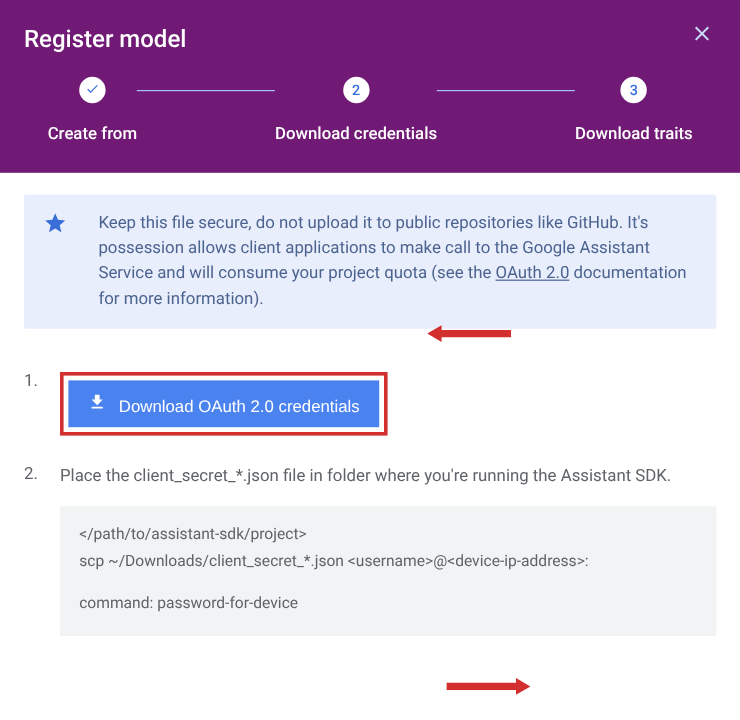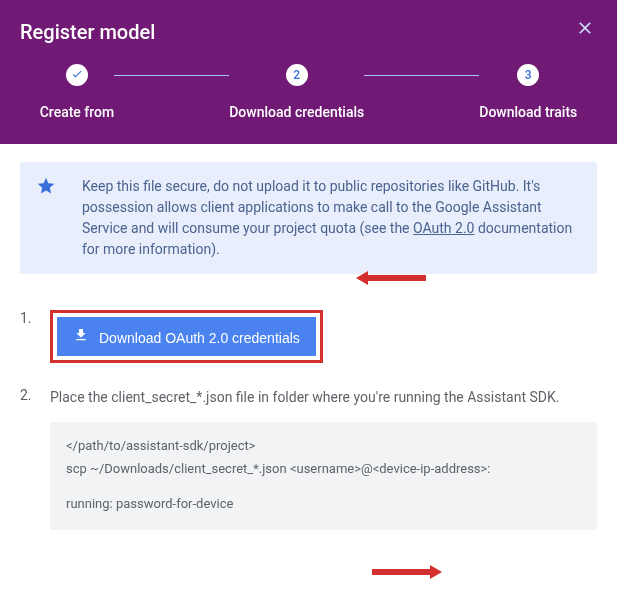--- a/index.html
+++ b/index.html
@@ -111,21 +111,21 @@
       </div>
     </div>
 
     <div class="step-item">
       <div class="step-num">2.</div>
       <div class="step-body">
         <p class="step-text">Place the client_secret_*.json file in folder where you're running the Assistant SDK.</p>
         <div class="code-box">
           <div class="code-line">&lt;/path/to/assistant-sdk/project&gt;</div>
           <div class="code-line">scp ~/Downloads/client_secret_*.json &lt;username&gt;@&lt;device-ip-address&gt;:</div>
-          <div class="code-line gap">running: password-for-device</div>
+          <div class="code-line gap">command: password-for-device</div>
         </div>
       </div>
     </div>
   </div>
 </div>
 
 <span class="arrow a1">
   <svg width="70" height="20" viewBox="0 0 70 20">
       <path d="M0 10 L12 3 L12 7 L70 7 L70 13 L12 13 L12 17 Z"></path>
     </svg>

